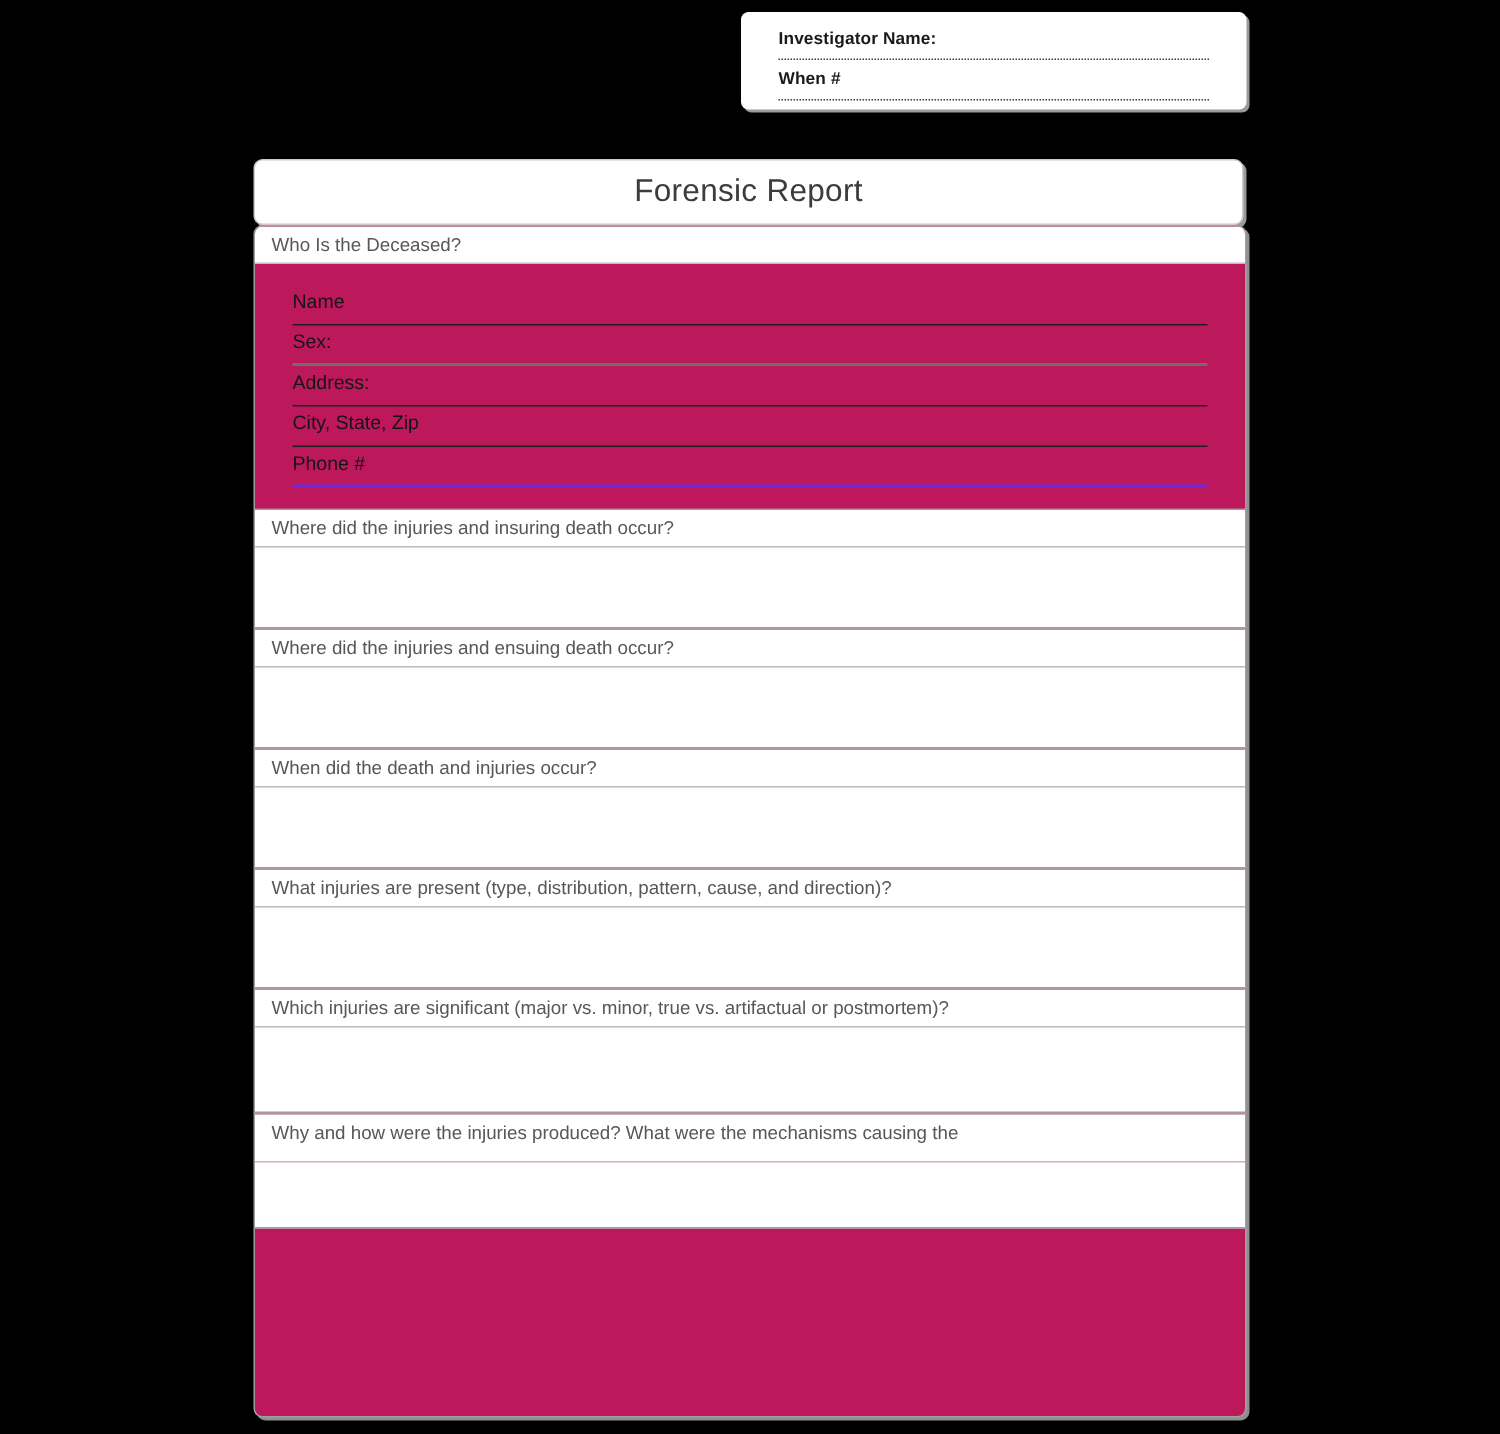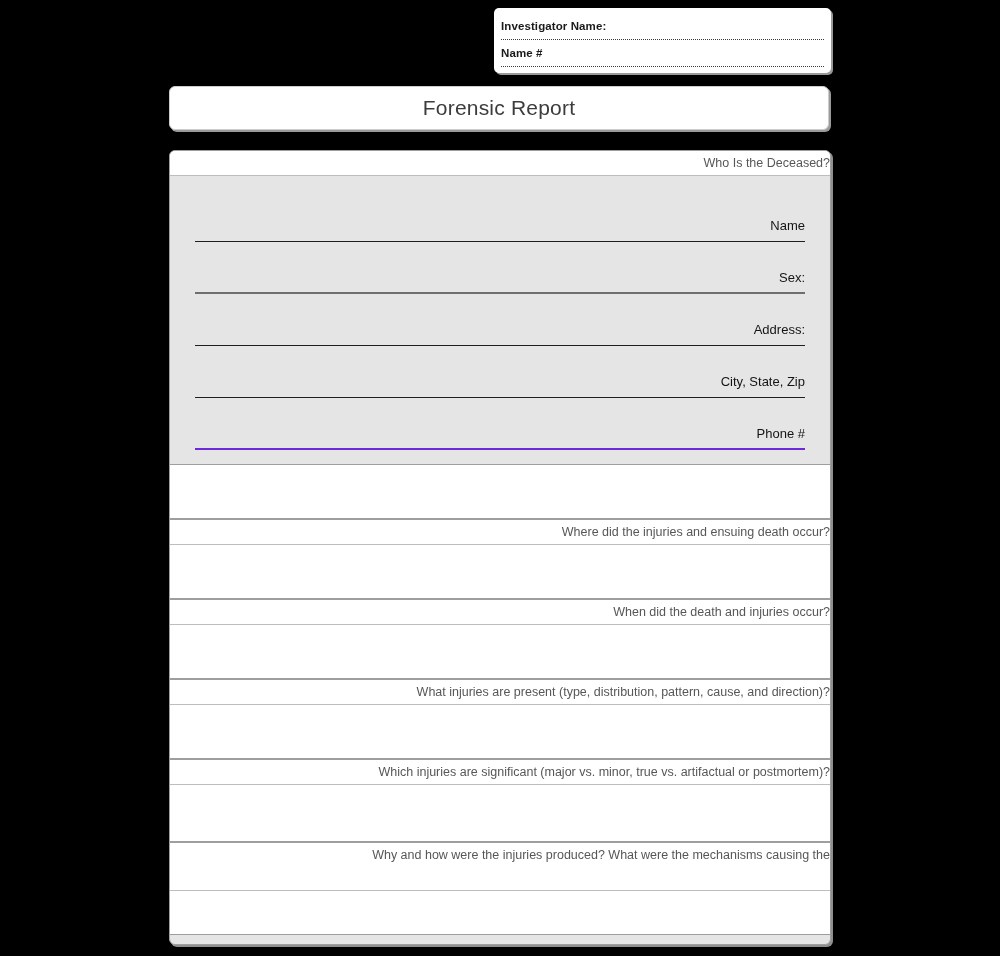--- a/index.html
+++ b/index.html
@@ -25,35 +25,35 @@
     height: 65px;
     background: #ffffff;
     border-radius: 5px;
     box-sizing: border-box;
     box-shadow: 2px 2px 0 0 #9a9a9a;
     padding: 0;
   }
   .inv-row {
     height: 26px;
     line-height: 26px;
-    margin: 0 7px;
+    margin: 0 25px;
     border-bottom: 1px dotted #3a3a3a;
     font-size: 11.5px;
     font-weight: bold;
     color: #1a1a1a;
     letter-spacing: 0.1px;
     white-space: nowrap;
   }
   .inv-row.first { margin-top: 5px; }
 
   
   #report-title-bar {
     position: absolute;
     left: 169px;
-    top: 86px;
+    top: 106px;
     width: 660px;
     height: 44px;
     background: #ffffff;
     border: 1px solid #cccccc;
     border-radius: 6px;
     box-sizing: border-box;
     box-shadow: 2px 2px 0 0 #9a9a9a;
     display: flex;
     align-items: center;
     justify-content: center;
@@ -65,63 +65,61 @@
     letter-spacing: 0.2px;
   }
 
   
   #form-panel {
     position: absolute;
     left: 169px;
     top: 150px;
     width: 662px;
     height: 795px;
-    background: #e5e5e5;
+    background: #be185d;
     border: 1px solid #9f9f9f;
     border-radius: 6px;
     box-sizing: border-box;
     box-shadow: 2px 2px 0 0 #8f8f8f;
     overflow: hidden;
-    text-align: right;
   }
 
   
   .section-header {
     height: 25px;
     line-height: 25px;
     padding-left: 11px;
     font-size: 12.5px;
     color: #575757;
     border-bottom: 1px solid #bdbdbd;
     background: #ffffff;
     box-sizing: border-box;
     white-space: nowrap;
   }
   .section-header.two-line {
-    height: 48px;
+    height: 32px;
     line-height: 16px;
     padding-top: 4px;
     white-space: normal;
   }
   .section-header.two-line .qline { display: block; }
 
   
   #deceased-fields {
     padding: 14px 25px 14px 25px;
     box-sizing: border-box;
   }
   .field-row {
     height: 27px;
     line-height: 22px;
     border-bottom: 1px solid #1f1f1f;
     font-size: 13px;
     color: #141414;
     box-sizing: border-box;
     white-space: nowrap;
-    margin-top: 25px;
   }
   .field-row.thick { border-bottom: 2px solid #6e6e6e; }
   .field-row:last-child { border-bottom: 2px solid #6d28d9; }
 
   
   .answer-area {
     background: #ffffff;
     border-bottom: 1px solid #9e9e9e;
     box-sizing: border-box;
   }
@@ -134,21 +132,21 @@
   .qgroup.first-q { border-top: 1px solid #9e9e9e; }
 </style>
 </head>
 <body>
 
 <div id="investigator-box">
   <div class="inv-row first">
     <span>Investigator Name:</span>
   </div>
   <div class="inv-row">
-    <span>Name #</span>
+    <span>When #</span>
   </div>
 </div>
 
 <div id="report-title-bar">
   <span id="report-title-text">Forensic Report</span>
 </div>
 
 <div id="form-panel">
 
   <div class="section-header">
@@ -167,20 +165,23 @@
     </div>
     <div class="field-row">
       <span>City, State, Zip</span>
     </div>
     <div class="field-row">
       <span>Phone #</span>
     </div>
   </div>
 
   <div class="qgroup first-q">
+    <div class="section-header">
+      <span>Where did the injuries and insuring death occur?</span>
+    </div>
     <div class="answer-area h54"></div>
   </div>
 
   <div class="qgroup">
     <div class="section-header">
       <span>Where did the injuries and ensuing death occur?</span>
     </div>
     <div class="answer-area h54"></div>
   </div>
 

